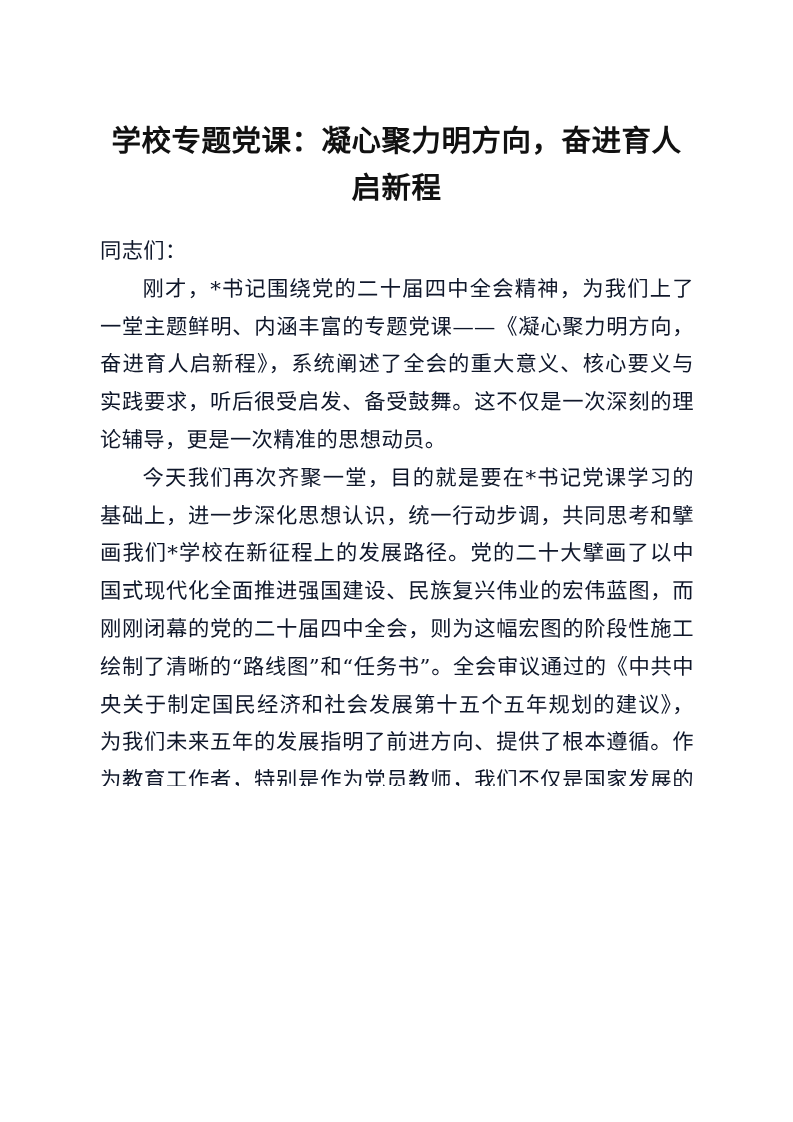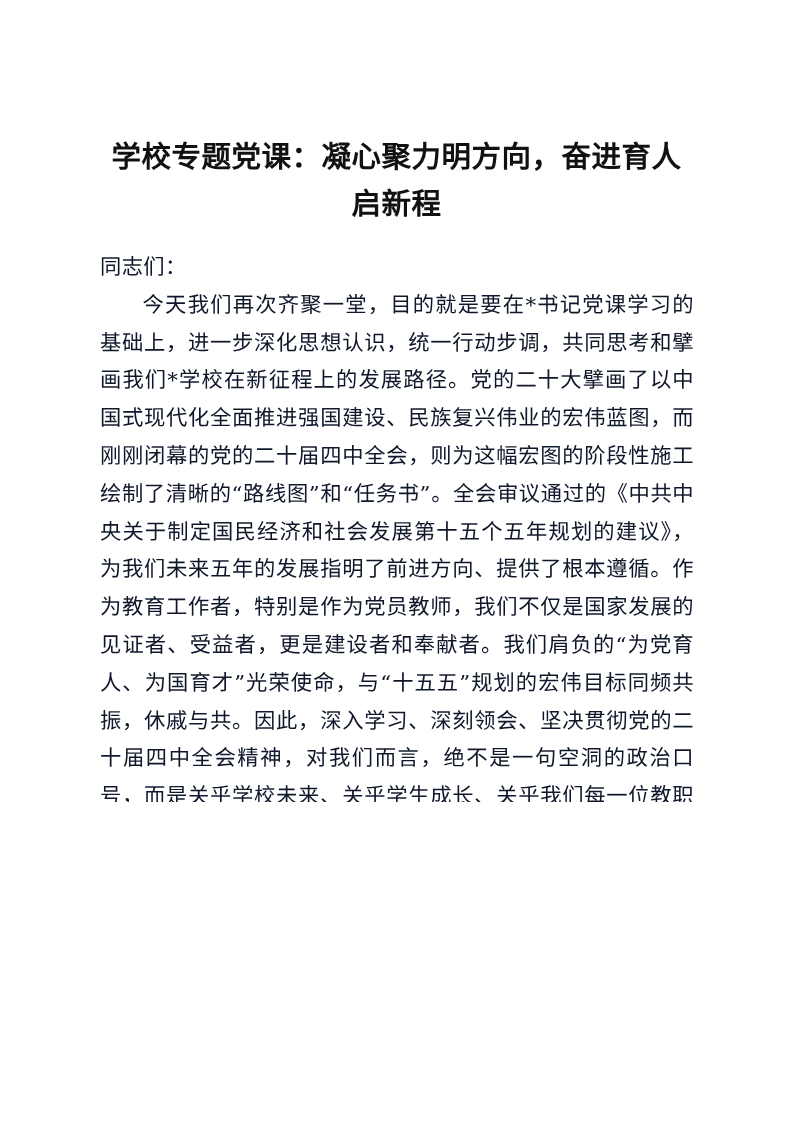--- a/index.html
+++ b/index.html
@@ -11,21 +11,21 @@
 
   body {
     font-family: "DejaVu Sans", sans-serif;
     -webkit-font-smoothing: antialiased;
   }
 
   .page {
     position: relative;
     width: 793px;
     height: 786px;
-    margin: 16px auto;
+    margin: 0 auto;
     background: #ffffff;
     box-sizing: border-box;
     overflow: hidden;
   }
 
   
   .doc-title {
     position: absolute;
     left: 100px;
     top: 98px;
@@ -86,20 +86,21 @@
 <body>
 
 <div class="page">
 
   <h1 class="doc-title">学校专题党课：凝心聚力明方向，奋进育人启新程</h1>
 
   <div class="doc-body">
 
     <p class="para salutation">同志们：</p>
 
+    <p class="para indent">刚才，*书记围绕党的二十届四中全会精神，为我们上了一堂主题鲜明、内涵丰富的专题党课——《凝心聚力明方向，奋进育人启新程》，系统阐述了全会的重大意义、核心要义与实践要求，听后很受启发、备受鼓舞。这不仅是一次深刻的理论辅导，更是一次精准的思想动员。</p>
 
     <p class="para indent">今天我们再次齐聚一堂，目的就是要在*书记党课学习的基础上，进一步深化思想认识，统一行动步调，共同思考和擘画我们*学校在新征程上的发展路径。党的二十大擘画了以中国式现代化全面推进强国建设、民族复兴伟业的宏伟蓝图，而刚刚闭幕的党的二十届四中全会，则为这幅宏图的阶段性施工绘制了清晰的“路线图”和“任务书”。全会审议通过的《中共中央关于制定国民经济和社会发展第十五个五年规划的建议》，为我们未来五年的发展指明了前进方向、提供了根本遵循。作为教育工作者，特别是作为党员教师，我们不仅是国家发展的见证者、受益者，更是建设者和奉献者。我们肩负的“为党育人、为国育才”光荣使命，与“十五五”规划的宏伟目标同频共振，休戚与共。因此，深入学习、深刻领会、坚决贯彻党的二十届四中全会精神，对我们而言，绝不是一句空洞的政治口号，而是关乎学校未来、关乎学生成长、关乎我们每一位教职工事业发展的头等大事。下面，我结合学校的实际，再谈三点意见，与同志们共</p>
 
   </div>
 
   <div class="page-footer">— 1 —</div>
 
 </div>
 
 </body></html>

